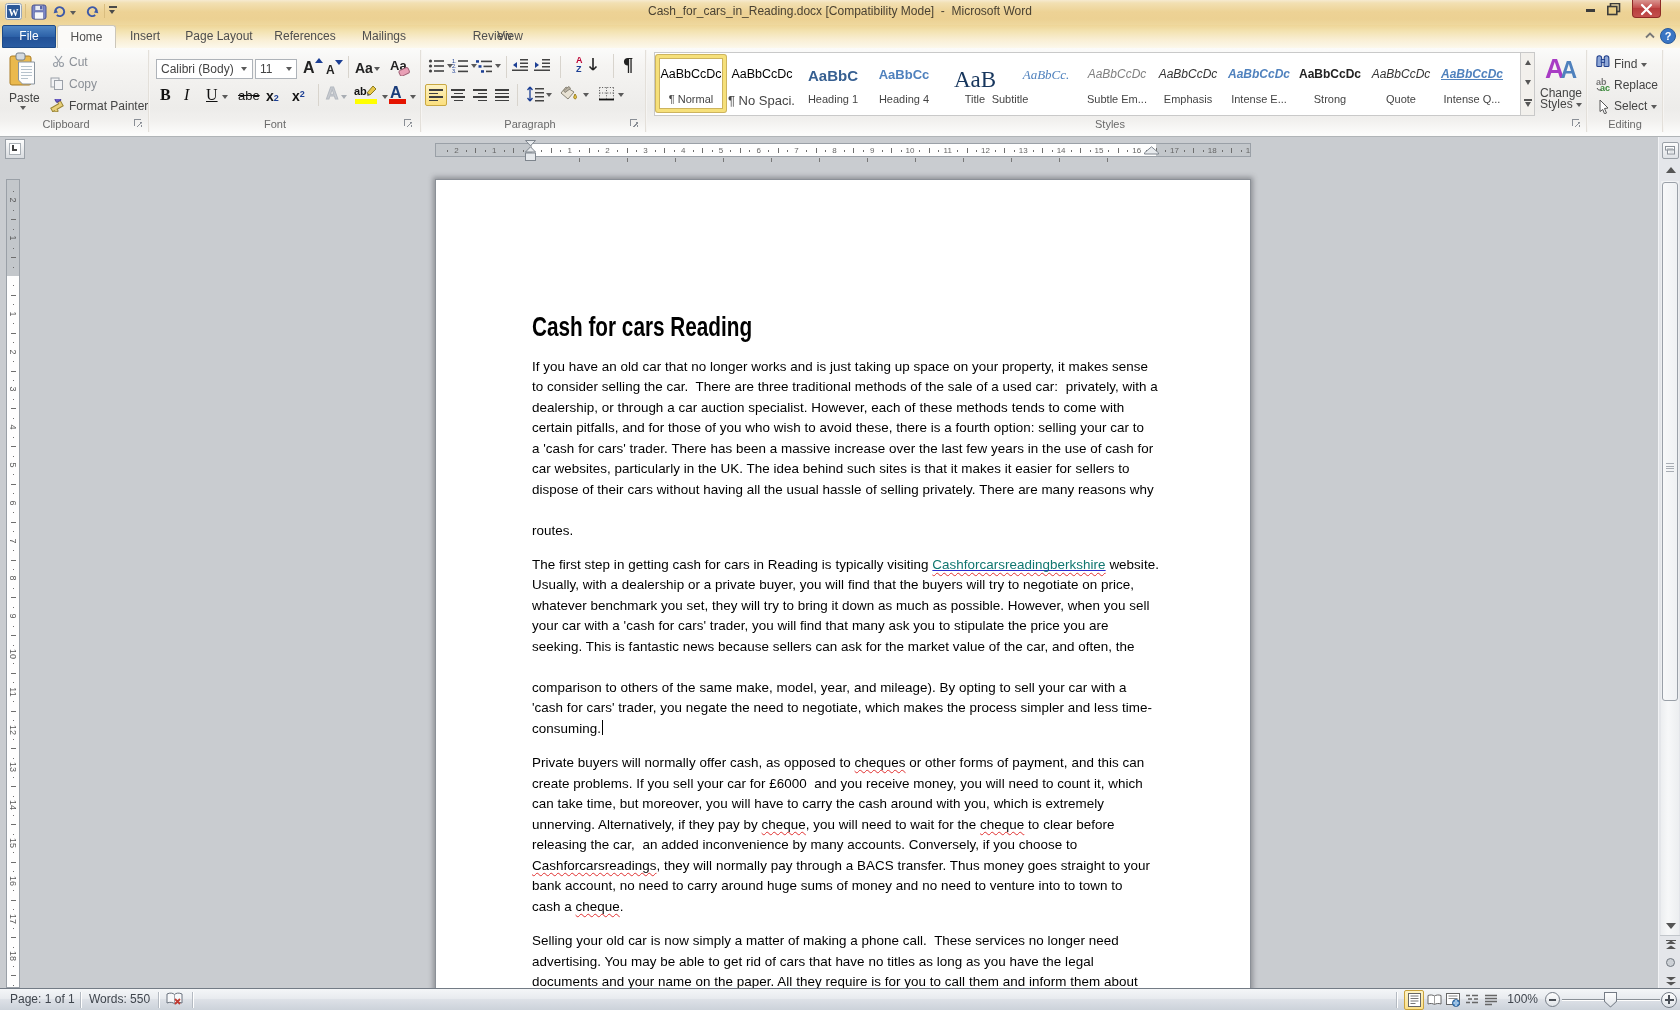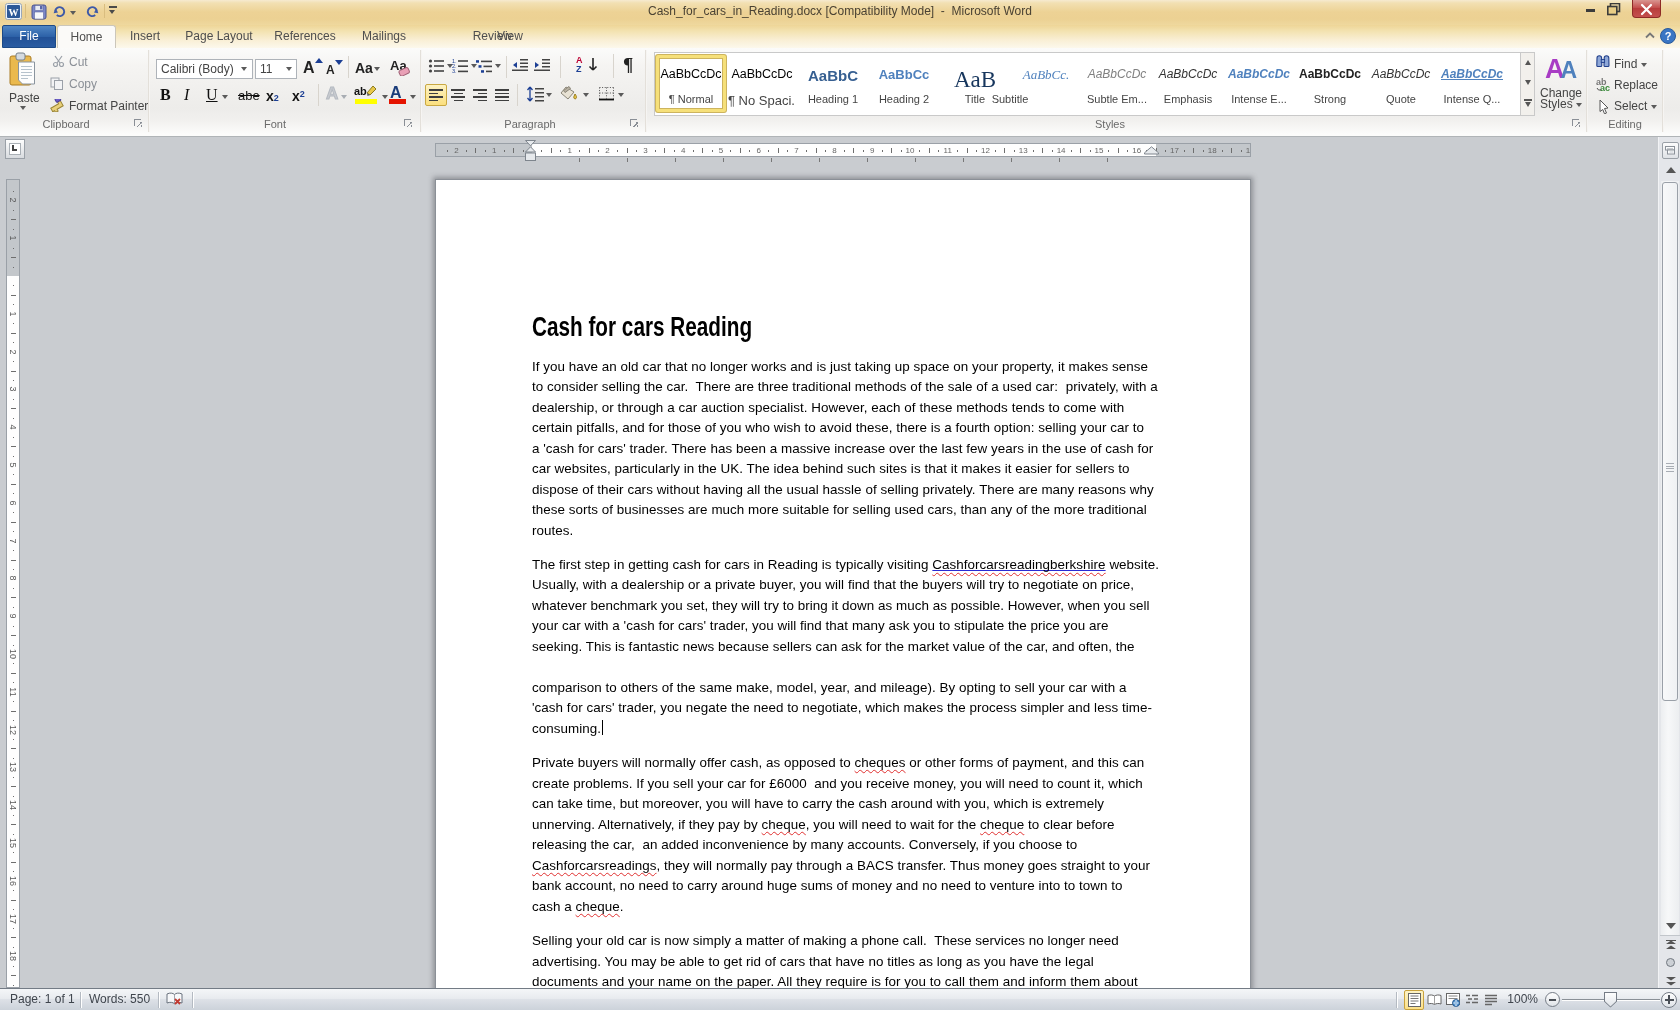--- a/index.html
+++ b/index.html
@@ -51,21 +51,21 @@
 
 #scrollcol{position:absolute;left:1658px;top:0;width:22px;height:851px;background:#e4e6ea;}
 
 #statusbar{left:0;top:988px;width:1680px;height:22px;
  background:linear-gradient(#f4f6f8 0%,#e8ebef 45%,#dde1e7 50%,#ccd2da 100%);
  border-top:1px solid #737b85;font-size:12px;color:#3f454d;}
 .sbsep{position:absolute;top:3px;width:1px;height:16px;background:#b4bac2;box-shadow:1px 0 0 #fff;}
 
 .bodyline{position:absolute;left:96px;width:630px;height:21px;font-size:13.4px;color:#000;
  white-space:nowrap;letter-spacing:0.05px;line-height:20.5px;}
-.lnk{color:#000000;text-decoration:underline;text-decoration-color:#2a2ad4;}
+.lnk{color:#0f766e;text-decoration:underline;text-decoration-color:#2a2ad4;}
 .sq{text-decoration:underline wavy #e03030 1px;text-underline-offset:2px;text-decoration-skip-ink:none;}
 .lnk .sq{text-decoration:underline wavy #e03030 1px;text-underline-offset:3px;}
 .caret{display:inline-block;width:1.3px;height:15px;background:#000;vertical-align:-2px;margin-left:1px;}
 </style></head>
 <body>
 <div id="titlebar" class="abs">
     <svg class="abs" style="left:5px;top:3px" width="17" height="17">
 <rect x="0.5" y="0.5" width="16" height="16" rx="2" fill="#ebf1f8" stroke="#9aa7b8"></rect>
 <rect x="2" y="2" width="13" height="13" rx="1" fill="#2c5898"></rect>
 <text x="8.5" y="12.5" font-size="10" font-weight="bold" fill="#fff" text-anchor="middle" font-family="Liberation Serif">W</text>
@@ -281,21 +281,21 @@
     <div class="gsep" style="left:645px"></div>
     <div class="abs" style="left:654px;top:52px;width:867px;height:64px;background:#fff;border:1px solid #c9c9c9"></div>
     <div class="abs" style="left:656px;top:55px;width:70px;height:57px;background:#fff;border:3px solid #f6e07a;border-radius:2px;box-shadow:0 0 0 1px #cdb45e inset, 0 0 0 1px #cdb45e"></div>
     <div class="abs" style="left:657px;top:67px;width:68px;text-align:center;font-size:12.5px;color:#000;white-space:nowrap;overflow:hidden">AaBbCcDc</div>
     <div class="abs" style="left:657px;top:93px;width:68px;text-align:center;font-size:11px;color:#444;white-space:nowrap;overflow:hidden">¶ Normal</div>
     <div class="abs" style="left:728px;top:67px;width:68px;text-align:center;font-size:12.5px;color:#000;white-space:nowrap;overflow:hidden">AaBbCcDc</div>
     <div class="abs" style="left:728px;top:93px;width:68px;text-align:center;font-size:13px;color:#444;white-space:nowrap;overflow:hidden">¶ No Spaci...</div>
     <div class="abs" style="left:799px;top:67px;width:68px;text-align:center;font-size:15px;font-weight:bold;color:#365f91;white-space:nowrap;overflow:hidden">AaBbC</div>
     <div class="abs" style="left:799px;top:93px;width:68px;text-align:center;font-size:11px;color:#444;white-space:nowrap;overflow:hidden">Heading 1</div>
     <div class="abs" style="left:870px;top:67px;width:68px;text-align:center;font-size:13px;font-weight:bold;color:#4f81bd;white-space:nowrap;overflow:hidden">AaBbCc</div>
-    <div class="abs" style="left:870px;top:93px;width:68px;text-align:center;font-size:11px;color:#444;white-space:nowrap;overflow:hidden">Heading 2</div>
+    <div class="abs" style="left:870px;top:93px;width:68px;text-align:center;font-size:11px;color:#444;white-space:nowrap;overflow:hidden">Heading 4</div>
     <div class="abs" style="left:941px;top:67px;width:68px;text-align:center;font-size:23px;color:#17365d;font-family:'Liberation Serif';white-space:nowrap;overflow:hidden">AaB</div>
     <div class="abs" style="left:941px;top:93px;width:68px;text-align:center;font-size:11px;color:#444;white-space:nowrap;overflow:hidden">Title</div>
     <div class="abs" style="left:1012px;top:67px;width:68px;text-align:center;font-size:13px;font-style:italic;color:#4f81bd;font-family:'Liberation Serif';white-space:nowrap;overflow:hidden">AaBbCc.</div>
     <div class="abs" style="left:976px;top:93px;width:68px;text-align:center;font-size:11px;color:#444;white-space:nowrap;overflow:hidden">Subtitle</div>
     <div class="abs" style="left:1083px;top:67px;width:68px;text-align:center;font-size:12px;font-style:italic;color:#808080;white-space:nowrap;overflow:hidden">AaBbCcDc</div>
     <div class="abs" style="left:1083px;top:93px;width:68px;text-align:center;font-size:11px;color:#444;white-space:nowrap;overflow:hidden">Subtle Em...</div>
     <div class="abs" style="left:1154px;top:67px;width:68px;text-align:center;font-size:12px;font-style:italic;color:#333;white-space:nowrap;overflow:hidden">AaBbCcDc</div>
     <div class="abs" style="left:1154px;top:93px;width:68px;text-align:center;font-size:11px;color:#444;white-space:nowrap;overflow:hidden">Emphasis</div>
     <div class="abs" style="left:1225px;top:67px;width:68px;text-align:center;font-size:12px;font-style:italic;font-weight:bold;color:#4f81bd;white-space:nowrap;overflow:hidden">AaBbCcDc</div>
     <div class="abs" style="left:1225px;top:93px;width:68px;text-align:center;font-size:11px;color:#444;white-space:nowrap;overflow:hidden">Intense E...</div>
@@ -337,21 +337,20 @@
 <div id="docarea" class="abs">
     <div id="page" class="abs">
       <div class="abs" style="left:96px;top:131.7px;font-size:27px;font-weight:bold;color:#000;transform:scaleX(0.768);transform-origin:0 0;white-space:nowrap">Cash for cars Reading</div>
       <div class="bodyline" style="top:176.6px">If you have an old car that no longer works and is just taking up space on your property, it makes sense</div>
       <div class="bodyline" style="top:197.1px">to consider selling the car.&nbsp; There are three traditional methods of the sale of a used car:&nbsp; privately, with a</div>
       <div class="bodyline" style="top:217.6px">dealership, or through a car auction specialist. However, each of these methods tends to come with</div>
       <div class="bodyline" style="top:238.1px">certain pitfalls, and for those of you who wish to avoid these, there is a fourth option: selling your car to</div>
       <div class="bodyline" style="top:258.6px">a 'cash for cars' trader. There has been a massive increase over the last few years in the use of cash for</div>
       <div class="bodyline" style="top:279.1px">car websites, particularly in the UK. The idea behind such sites is that it makes it easier for sellers to</div>
       <div class="bodyline" style="top:299.6px">dispose of their cars without having all the usual hassle of selling privately. There are many reasons why</div>
-      <div class="bodyline" style="top:320.1px">these sorts of businesses are much more suitable for selling used cars, than any of the more traditional</div>
       <div class="bodyline" style="top:340.6px">routes.</div>
       <div class="bodyline" style="top:374.6px">The first step in getting cash for cars in Reading is typically visiting <span class="lnk"><span class="sq">Cashforcarsreadingberkshire</span></span> website.</div>
       <div class="bodyline" style="top:395.1px">Usually, with a dealership or a private buyer, you will find that the buyers will try to negotiate on price,</div>
       <div class="bodyline" style="top:415.6px">whatever benchmark you set, they will try to bring it down as much as possible. However, when you sell</div>
       <div class="bodyline" style="top:436.1px">your car with a 'cash for cars' trader, you will find that many ask you to stipulate the price you are</div>
       <div class="bodyline" style="top:456.6px">seeking. This is fantastic news because sellers can ask for the market value of the car, and often, the</div>
       <div class="bodyline" style="top:497.6px">comparison to others of the same make, model, year, and mileage). By opting to sell your car with a</div>
       <div class="bodyline" style="top:518.1px">'cash for cars' trader, you negate the need to negotiate, which makes the process simpler and less time-</div>
       <div class="bodyline" style="top:538.6px">consuming.<span class="caret"></span></div>
       <div class="bodyline" style="top:573.4px">Private buyers will normally offer cash, as opposed to <span class="sq">cheques</span> or other forms of payment, and this can</div>

